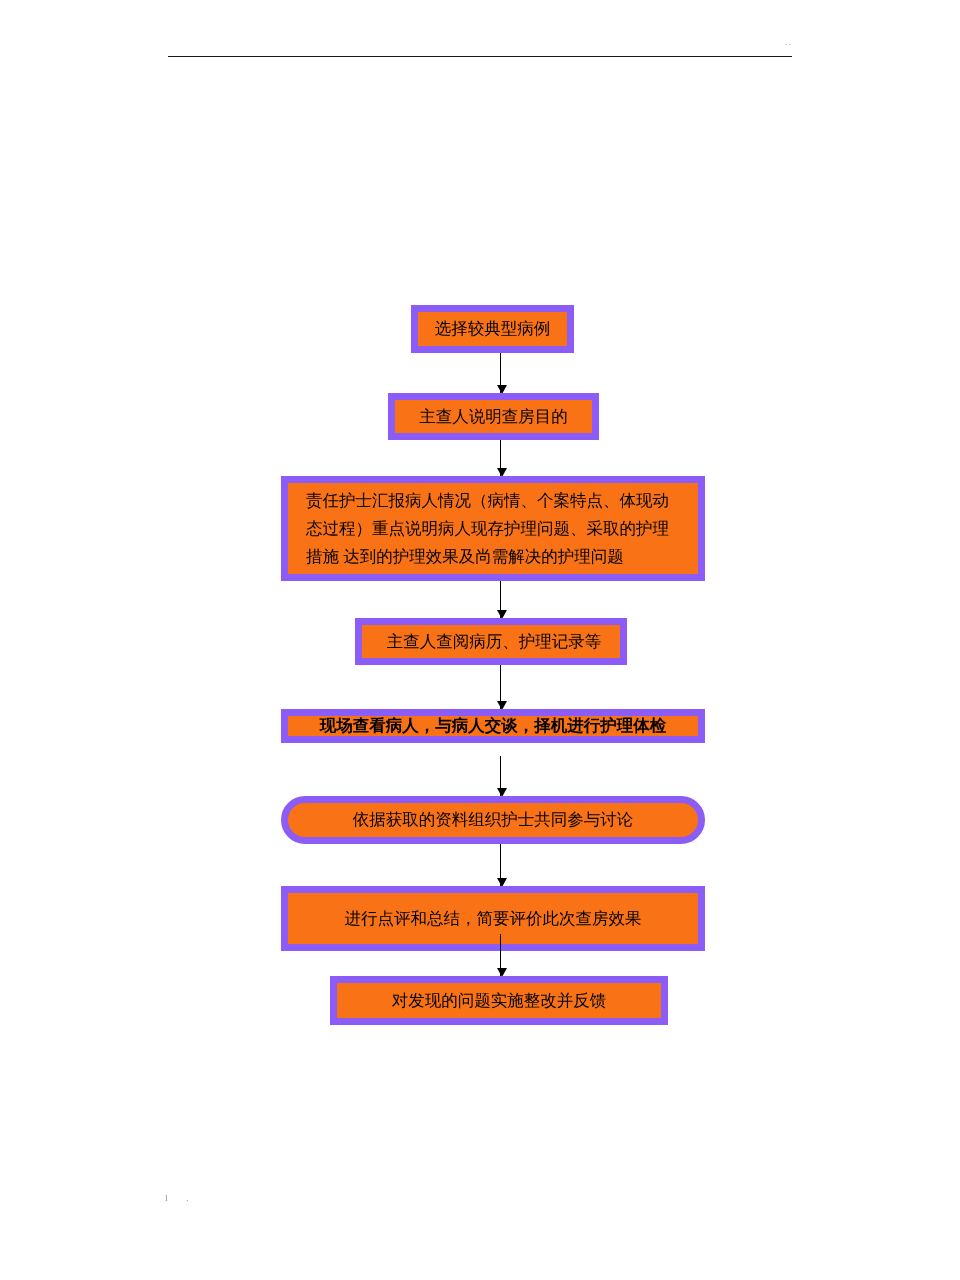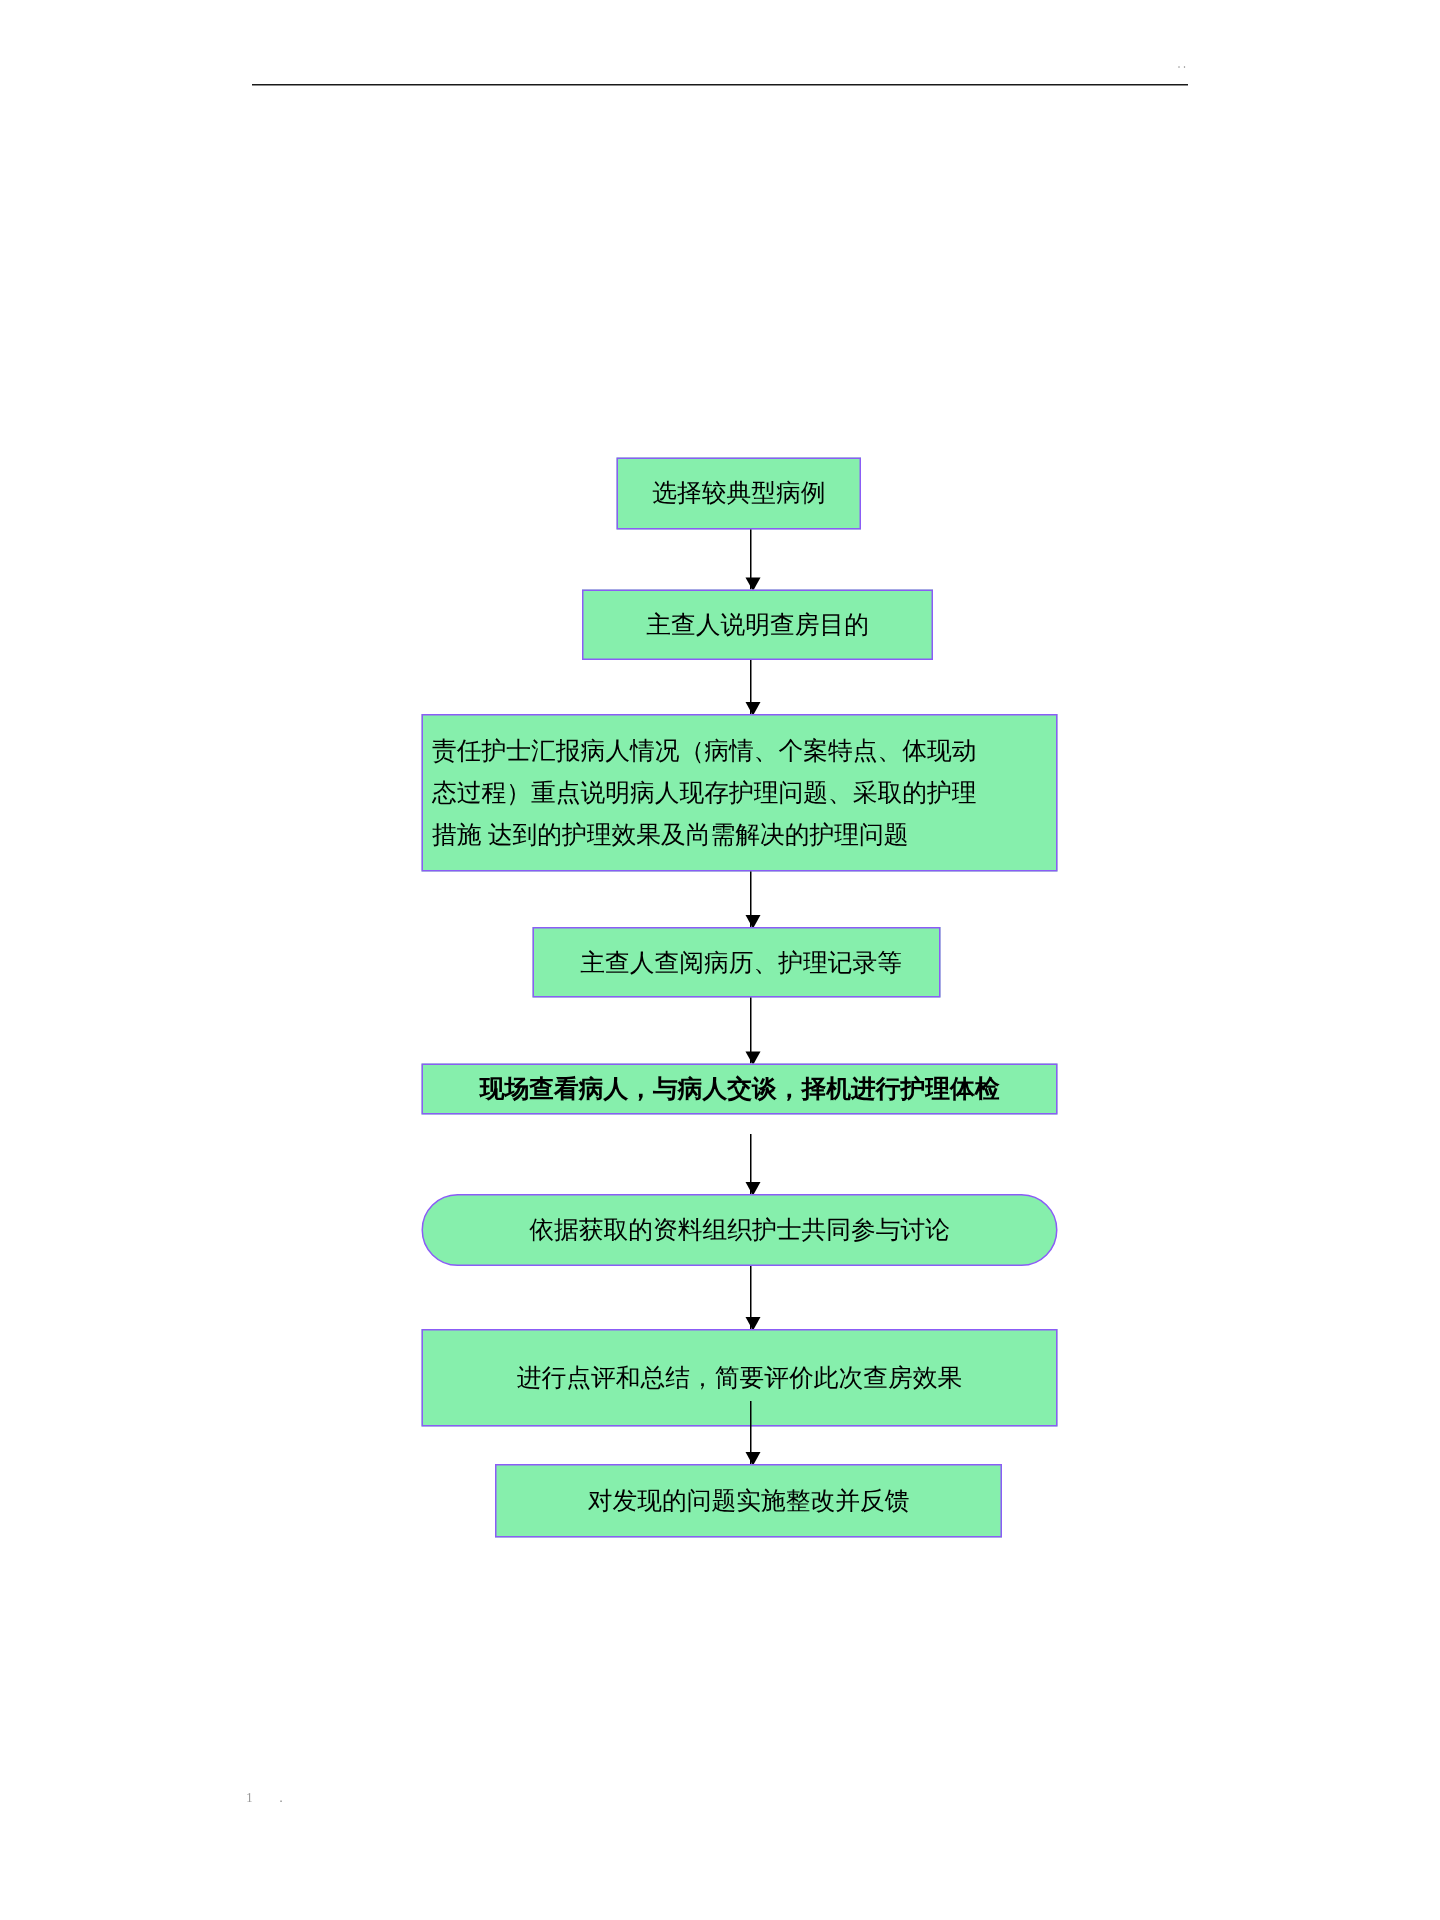--- a/index.html
+++ b/index.html
@@ -60,36 +60,36 @@
   .flow {
     position: absolute;
     left: 0;
     top: 296px;
     width: 960px;
   }
 
   .node {
     position: absolute;
     box-sizing: border-box;
-    border: 1px solid #8b5cf6;
-    background: #86efac;
+    border: 7px solid #8b5cf6;
+    background: #f97316;
     color: #000000;
     font-size: 16.5px;
     line-height: 26px;
     display: flex;
     align-items: center;
     justify-content: center;
     text-align: center;
     padding: 4px 10px;
   }
   .node.multiline {
     text-align: left;
     justify-content: flex-start;
     line-height: 28px;
-    padding: 8px 6px;
+    padding: 8px 18px;
   }
   .node .txt {
     display: block;
     white-space: pre-line;
   }
 
   .arrow {
     position: absolute;
     width: 0;
     border-left: 1.5px solid #000000;
@@ -115,21 +115,21 @@
   <div class="top-right-mark">··</div>
 
 
   <div class="flow">
 
     <div class="node" style="left:411px; top:9px; width:163px; height:48px;">
       <span class="txt">选择较典型病例</span>
     </div>
     <div class="arrow" style="left:500px; top:57px; height:40px;"></div>
 
-    <div class="node" style="left:388px; top:97px; width:234px; height:47px;">
+    <div class="node" style="left:388px; top:97px; width:211px; height:47px;">
       <span class="txt">主查人说明查房目的</span>
     </div>
     <div class="arrow" style="left:500px; top:144px; height:36px;"></div>
 
     <div class="node multiline" style="left:281px; top:180px; width:424px; height:105px;">
       <span class="txt">责任护士汇报病人情况（病情、个案特点、体现动
 态过程）重点说明病人现存护理问题、采取的护理
 措施 达到的护理效果及尚需解决的护理问题</span>
     </div>
     <div class="arrow" style="left:500px; top:285px; height:37px;"></div>

